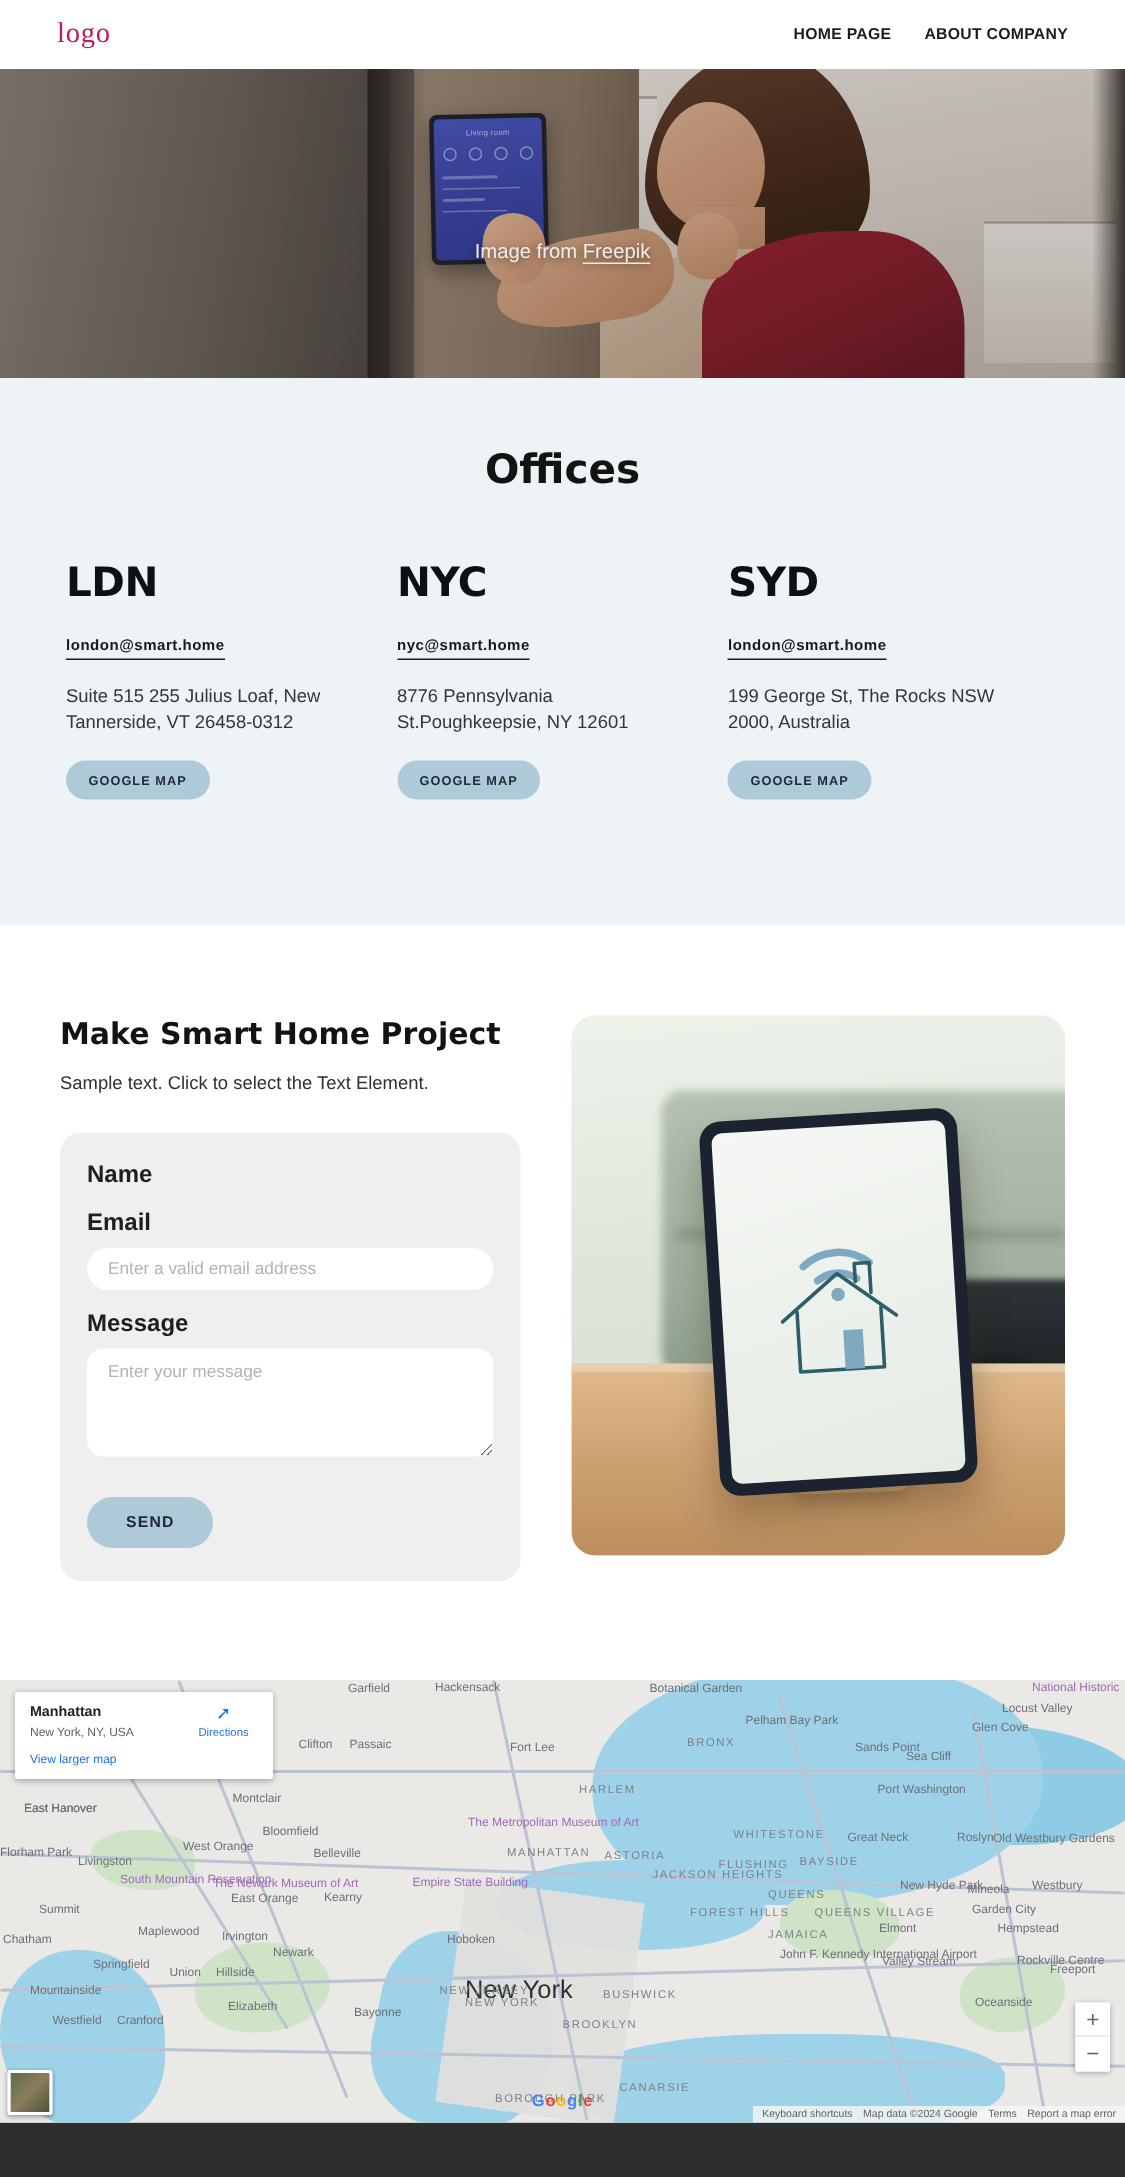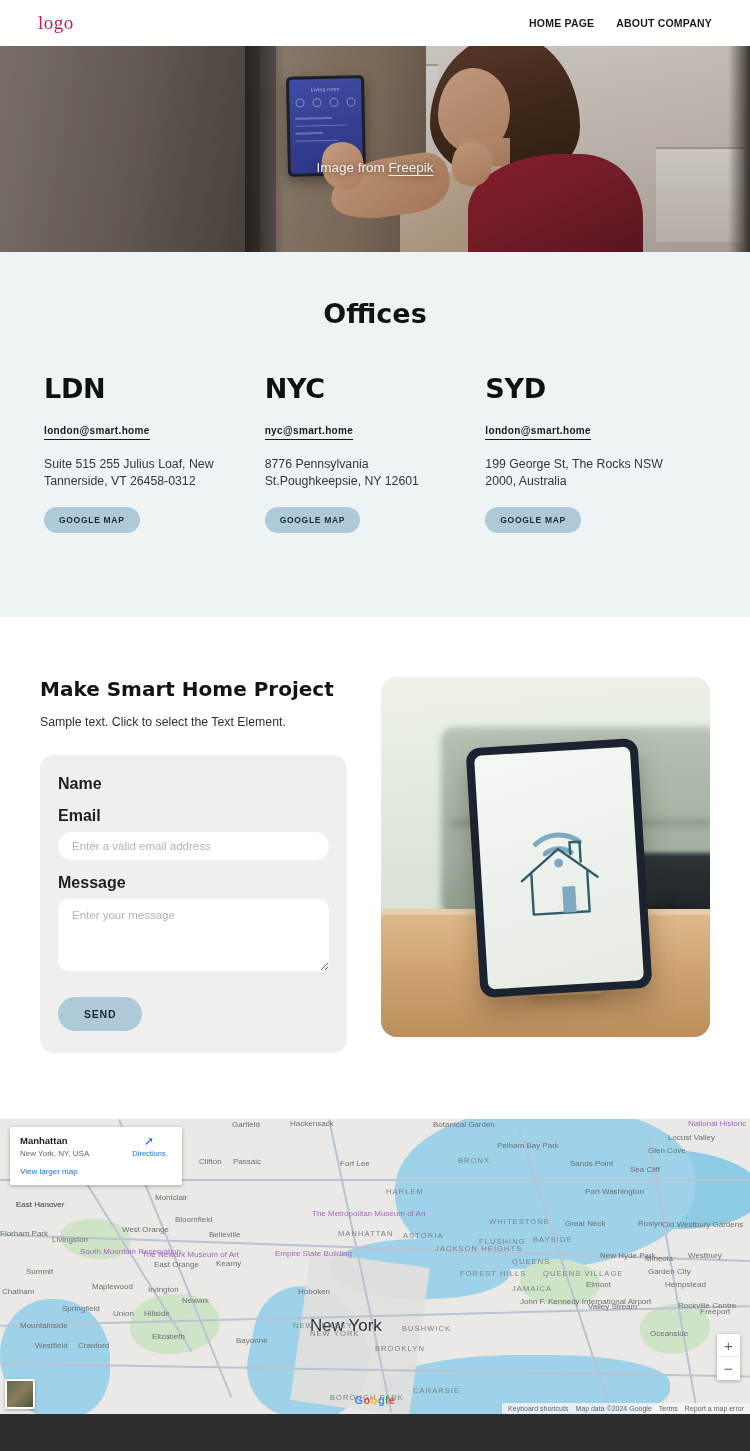--- a/index.html
+++ b/index.html
@@ -604,21 +604,21 @@
       <div class="m-label sm" style="left: 35px; top: 222px;">Westfield</div>
       <div class="m-label sm" style="left: 78px; top: 222px;">Cranford</div>
       <div class="m-label sm" style="left: 152px; top: 213px;">Elizabeth</div>
       <div class="m-label sm" style="left: 236px; top: 217px;">Bayonne</div>
       <div class="m-label sm" style="left: 16px; top: 81px;">East Hanover</div>
       <div class="m-label sm" style="left: 433px; top: 1px;">Botanical Garden</div>
       <div class="m-label sm" style="left: 497px; top: 22px;">Pelham Bay Park</div>
       <div class="m-label sm" style="left: 668px; top: 14px;">Locust Valley</div>
       <div class="m-label sm" style="left: 648px; top: 27px;">Glen Cove</div>
       <div class="m-label sm" style="left: 570px; top: 40px;">Sands Point</div>
-      <div class="m-label sm" style="left: 630px; top: 46px;">Sea Cliff</div>
+      <div class="m-label sm" style="left: 604px; top: 46px;">Sea Cliff</div>
       <div class="m-label sm" style="left: 585px; top: 68px;">Port Washington</div>
       <div class="m-label sm" style="left: 565px; top: 100px;">Great Neck</div>
       <div class="m-label sm" style="left: 638px; top: 100px;">Roslyn</div>
       <div class="m-label sm" style="left: 662px; top: 101px;">Old Westbury Gardens</div>
       <div class="m-label sm" style="left: 645px; top: 135px;">Mineola</div>
       <div class="m-label sm" style="left: 648px; top: 148px;">Garden City</div>
       <div class="m-label sm" style="left: 600px; top: 132px;">New Hyde Park</div>
       <div class="m-label sm" style="left: 688px; top: 132px;">Westbury</div>
       <div class="m-label sm" style="left: 665px; top: 161px;">Hempstead</div>
       <div class="m-label sm" style="left: 588px; top: 183px;">Valley Stream</div>

